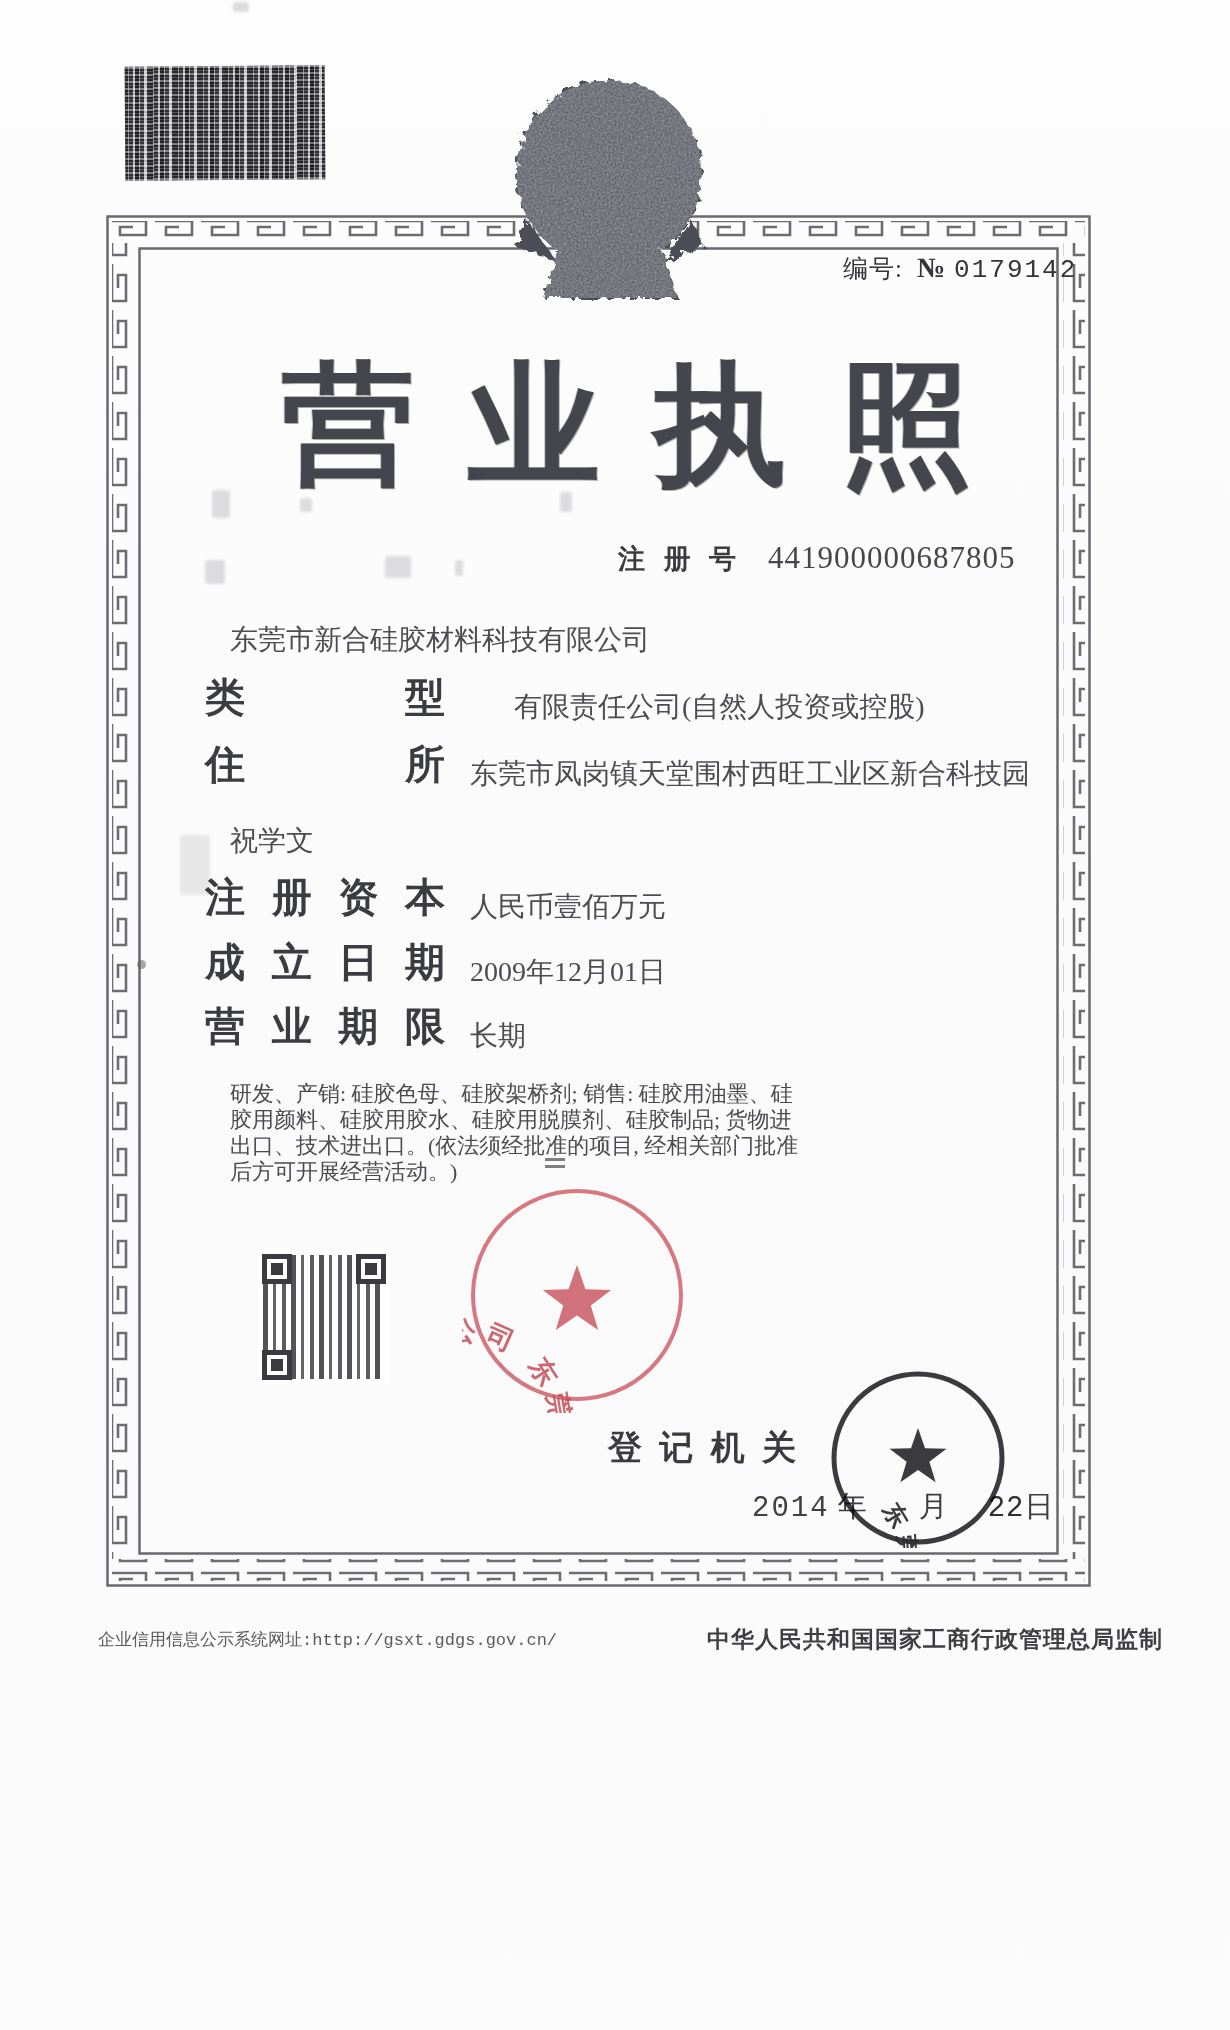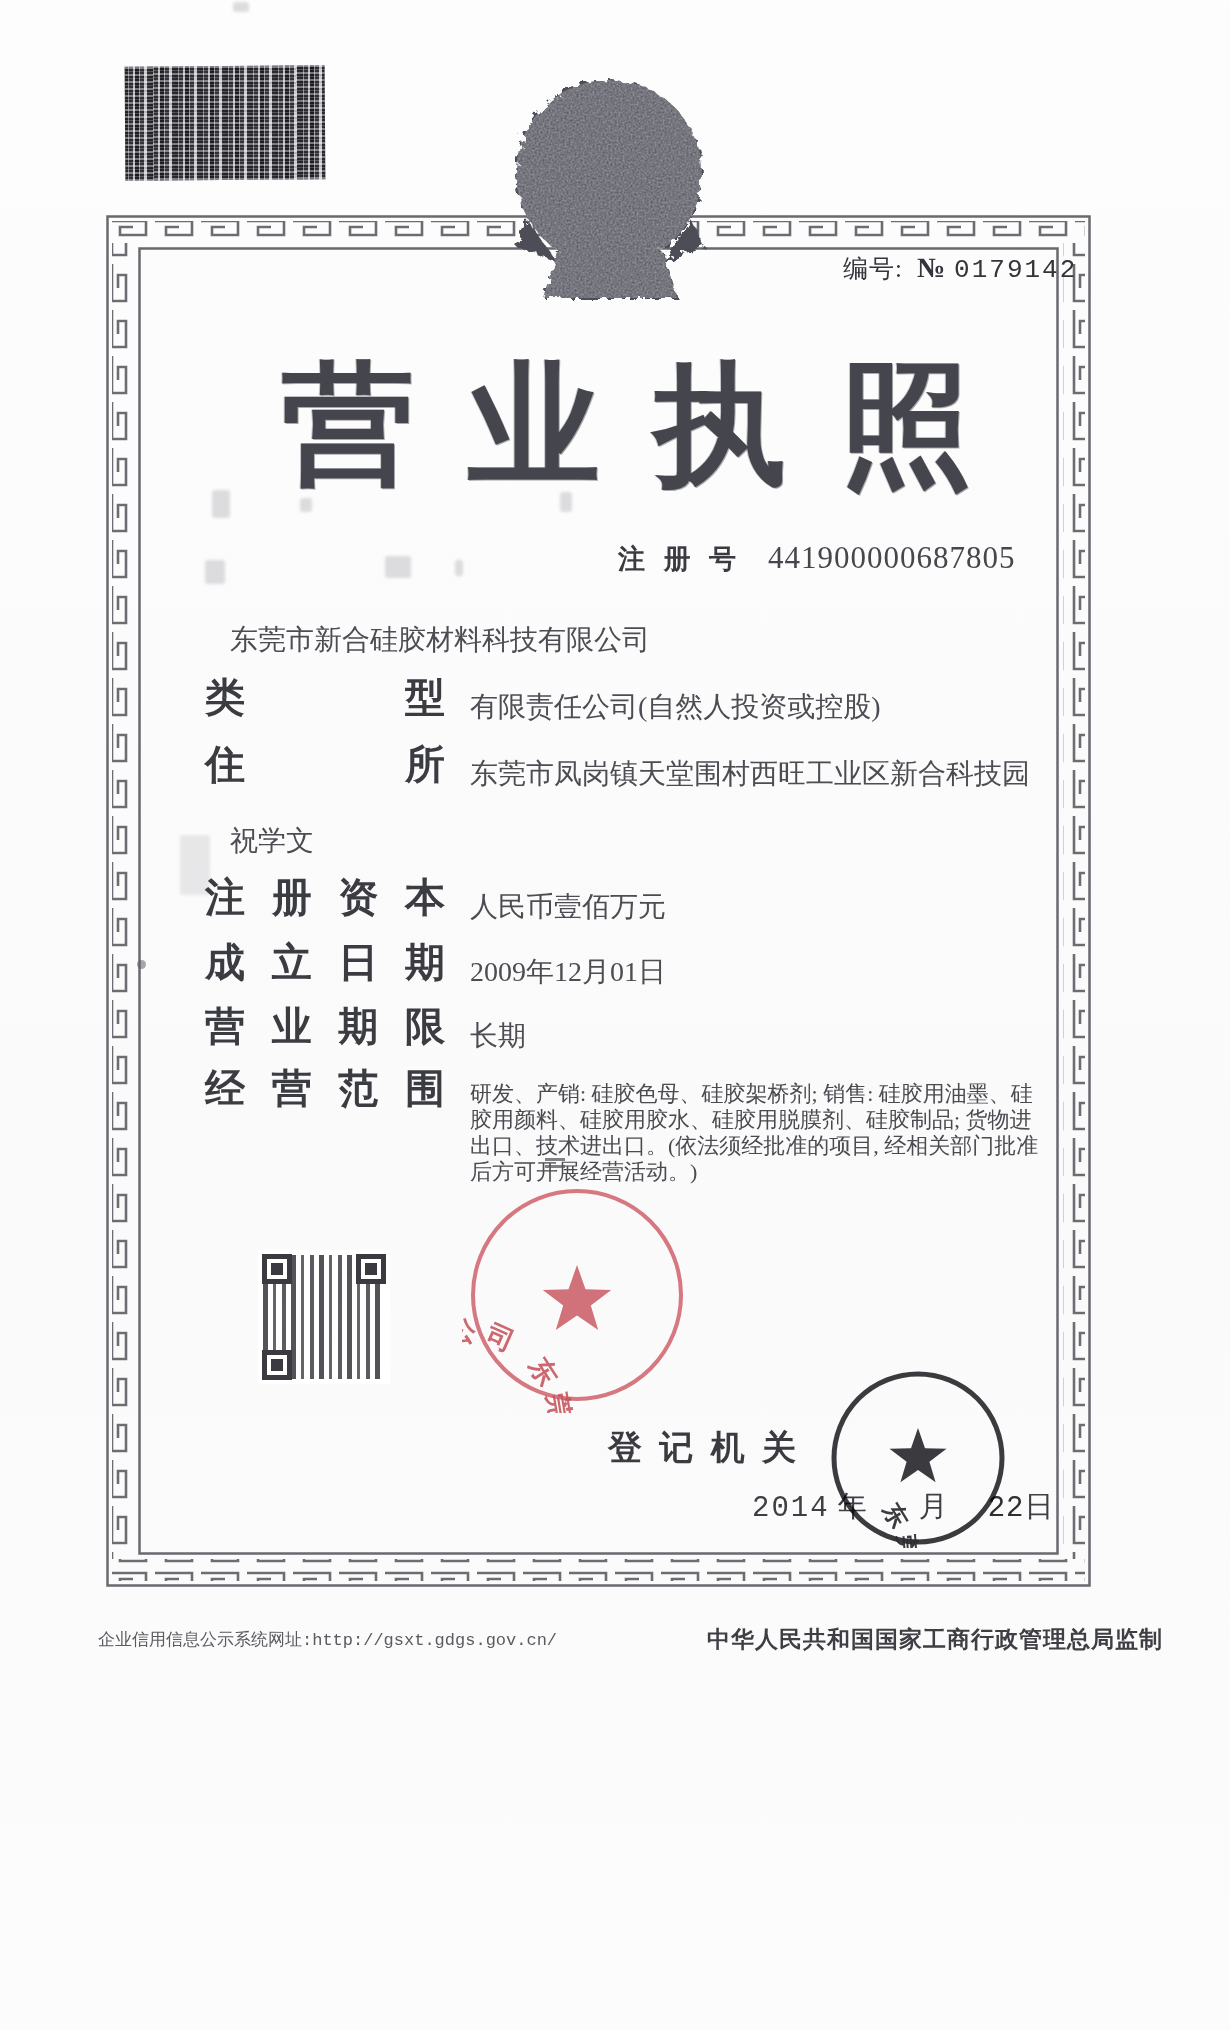--- a/index.html
+++ b/index.html
@@ -36,21 +36,21 @@
   }
   
   .regline{left:618px;top:540px;display:flex;align-items:baseline;z-index:4;}
   .regline .lab{width:118px;font-size:27px;font-weight:600;color:#3a3a40;text-align:justify;text-align-last:justify;}
   .regline .num{margin-left:32px;font-size:31px;color:#46464c;font-family:"Liberation Serif",serif;letter-spacing:1px;}
   
   .row{position:absolute;left:205px;display:flex;z-index:4;}
   .row .label{width:240px;font-size:40px;line-height:1.05;font-weight:600;color:#3b3b42;text-align:justify;text-align-last:justify;flex:0 0 auto;}
   .row .value{margin-left:25px;padding-top:11px;font-size:28px;color:#4c4c53;white-space:nowrap;}
   .row .value.scope{white-space:normal;width:575px;font-size:22px;line-height:26px;padding-top:13px;color:#4a4a50;}
-  .r0{top:610px;} .r1{top:677px;} .r2{top:744px;justify-content:space-between;} .r3{top:811px;}
+  .r0{top:610px;} .r1{top:677px;gap:44px;} .r2{top:744px;justify-content:space-between;} .r3{top:811px;}
   .r4{top:877px;} .r5{top:942px;} .r6{top:1006px;} .r7{top:1068px;}
   
   .qr{left:258px;top:1250px;width:132px;height:134px;background:#fff;z-index:4;}
   .qr-noise{position:absolute;inset:5px;opacity:.92;
     background:
       repeating-linear-gradient(90deg,rgba(58,58,64,.95) 0 5px,transparent 5px 10px,rgba(58,58,64,.85) 10px 13px,transparent 13px 19px,rgba(58,58,64,.9) 19px 23px,transparent 23px 28px),
       repeating-linear-gradient(0deg,rgba(255,255,255,.95) 0 3px,transparent 3px 9px,rgba(255,255,255,.9) 9px 12px,transparent 12px 19px);
   }
   .qr-f{position:absolute;width:30px;height:30px;border:5px solid #3a3a40;background:#fff;box-sizing:border-box;}
   .qr-f::after{content:"";position:absolute;inset:4px;background:#3a3a40;}
@@ -150,21 +150,20 @@
 </div>
 <div class="row r5">
   <div class="label">成立日期</div>
   <div class="value">2009年12月01日</div>
 </div>
 <div class="row r6">
   <div class="label">营业期限</div>
   <div class="value">长期</div>
 </div>
 <div class="row r7">
-  <div class="label">经营范围</div>
   <div class="value scope">研发、产销: 硅胶色母、硅胶架桥剂; 销售: 硅胶用油墨、硅胶用颜料、硅胶用胶水、硅胶用脱膜剂、硅胶制品; 货物进出口、技术进出口。(依法须经批准的项目, 经相关部门批准后方可开展经营活动。)</div>
 </div>
 
 <div class="abs qr">
   <div class="qr-noise"></div>
   <div class="qr-f tl"></div>
   <div class="qr-f tr"></div>
   <div class="qr-f bl"></div>
 </div>
 

